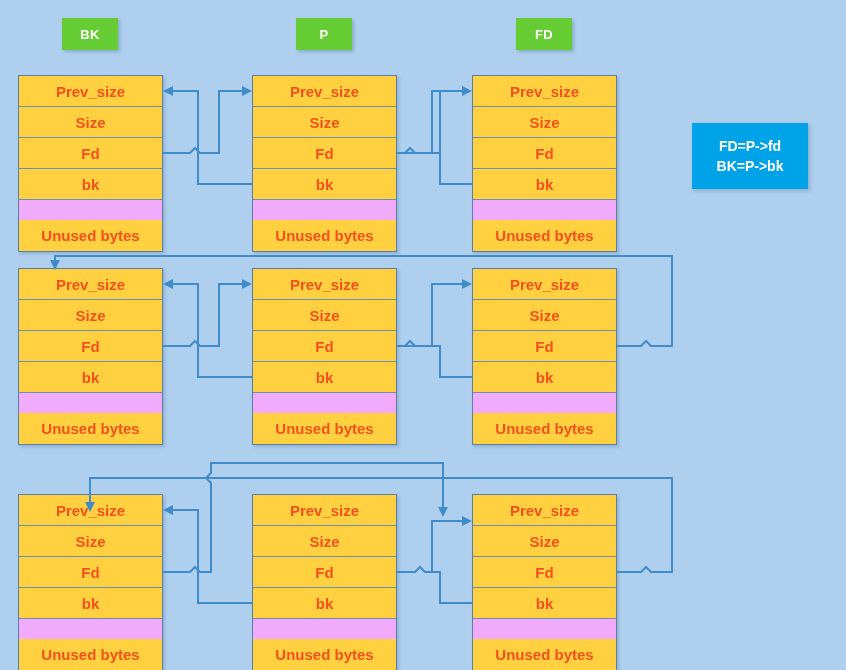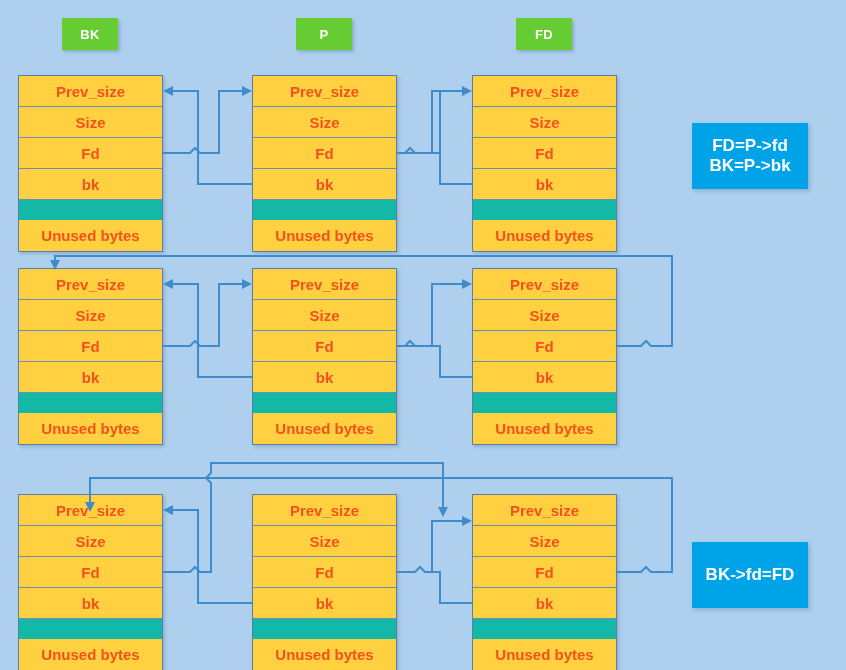--- a/index.html
+++ b/index.html
@@ -23,42 +23,42 @@
     box-shadow:2px 2px 3px rgba(80,110,140,.35);
     letter-spacing:.3px;
   }
 
   
   .chunk{
     position:absolute;
     border:1px solid #5a7ea8;
     box-shadow:2px 2px 3px rgba(80,110,140,.30);
     box-sizing:border-box;
-    background:#14b8a6;
+    background:#f0abfc;
   }
   .field{
     height:31px;
     line-height:31px;
     text-align:center;
     color:#f4511e;
     font-size:15px;
     font-weight:bold;
     background:#ffd040;
     border-bottom:1px solid #6a8fb5;
     box-sizing:border-box;
     white-space:nowrap;
   }
   .field:last-child{border-bottom:none;margin-top:20px;}
 
   
   .note{
     position:absolute;
     background:#00a2e8;
     color:#ffffff;
-    font-size:17px;
+    font-size:14px;
     font-weight:bold;
     display:flex;flex-direction:column;
     align-items:center;justify-content:center;
     box-shadow:2px 2px 4px rgba(80,110,140,.35);
     text-align:center;
     line-height:20px;
   }
 
   
   #wires{position:absolute;left:0;top:0;width:846px;height:670px;pointer-events:none;}
@@ -137,23 +137,20 @@
     <div class="field">Size</div>
     <div class="field">Fd</div>
     <div class="field">bk</div>
     <div class="field">Unused bytes</div>
   </div>
 
   <div class="note" style="left:692px;top:123px;width:116px;height:66px;">
     <span>FD=P-&gt;fd</span>
     <span>BK=P-&gt;bk</span>
   </div>
-  <div class="note" style="left:692px;top:542px;width:116px;height:66px;">
-    <span>BK-&gt;fd=FD</span>
-  </div>
 
   <svg id="wires" viewBox="0 0 846 670">
 
     <g>
       <path class="wire" d="M397,153 L432,153 L432,91 L466,91"></path>
       <polygon class="head" points="472,91 462,86 462,96"></polygon>
     </g>
 
     <g>
       <path class="wire" d="M252,184 L198,184 L198,158 L198,91 L169,91"></path>

